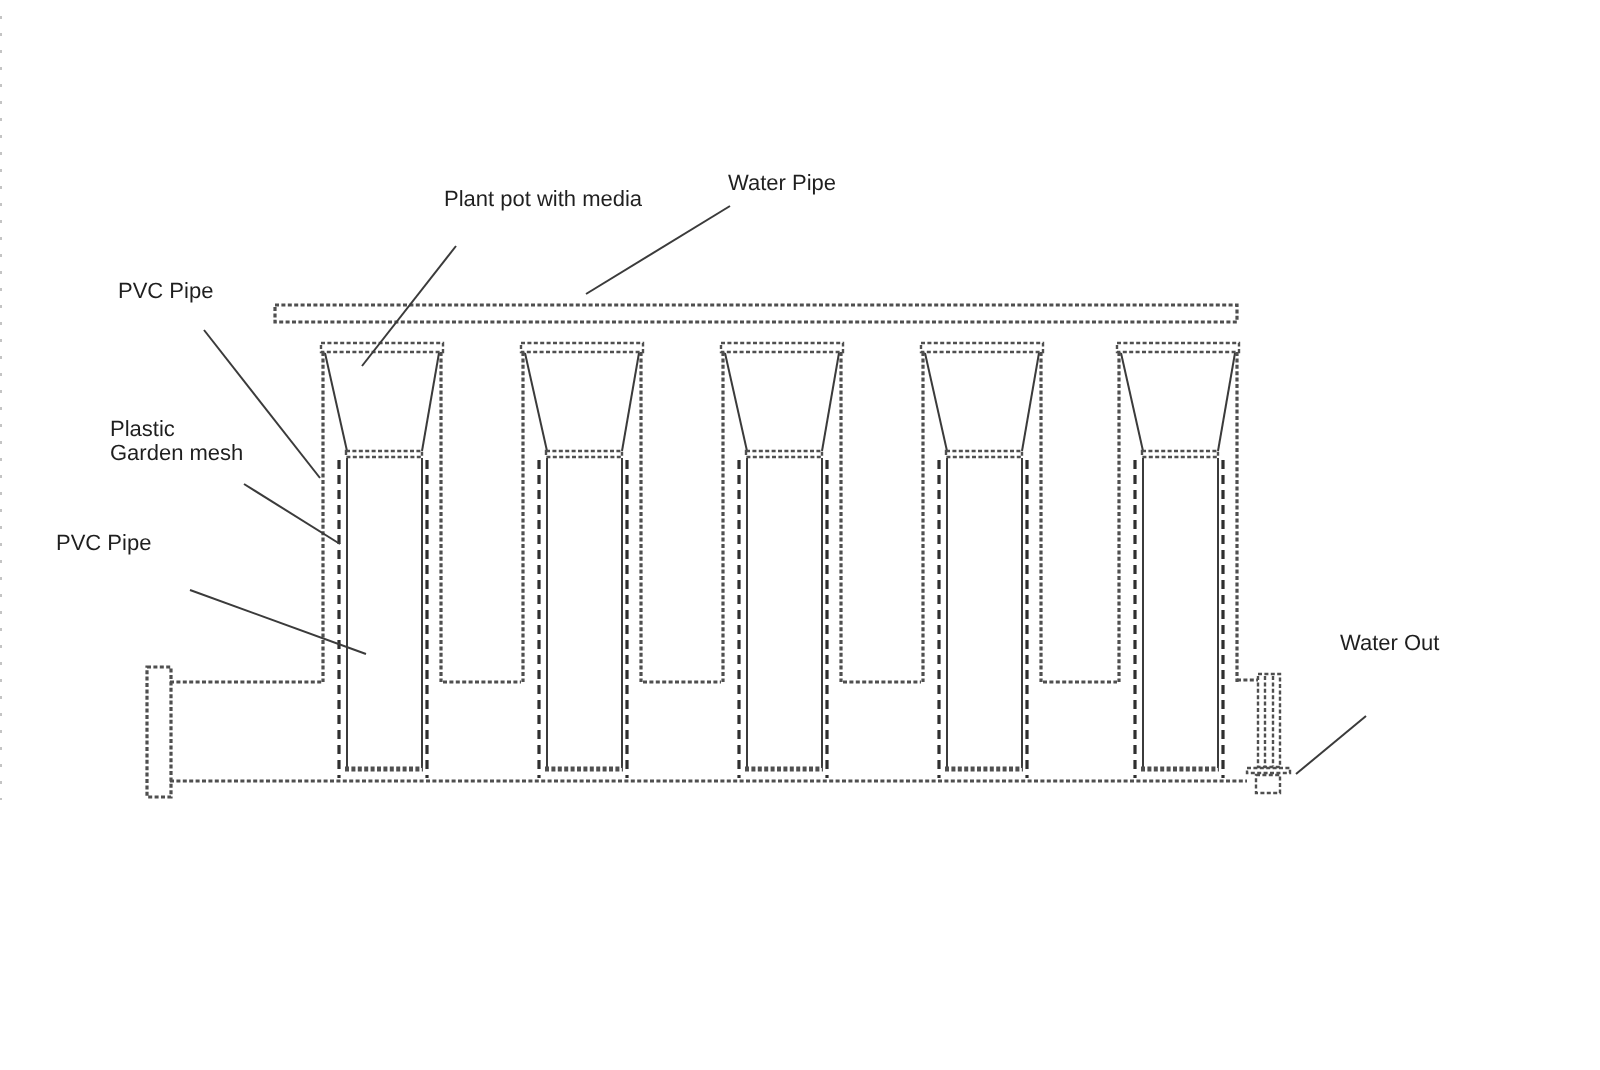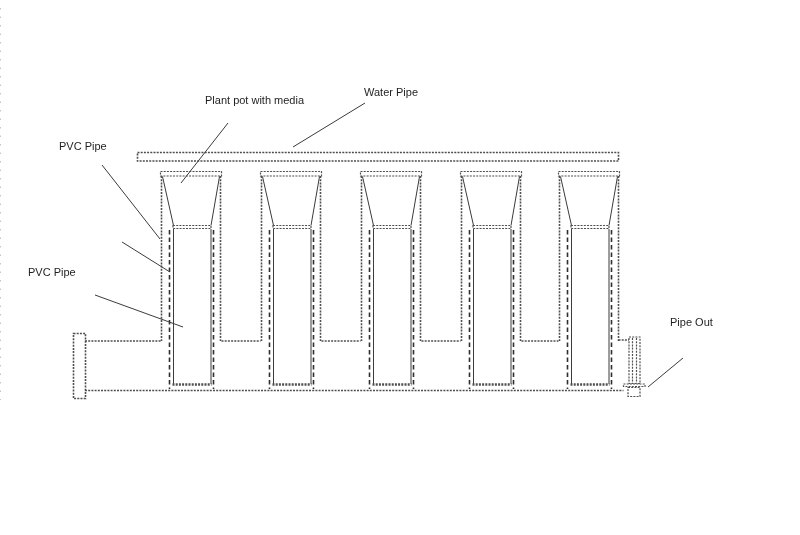--- a/index.html
+++ b/index.html
@@ -94,24 +94,25 @@
     <g>
       <line class="sol" x1="228" y1="123" x2="181" y2="183"></line>
       <line class="sol" x1="365" y1="103" x2="293" y2="147"></line>
       <line class="sol" x1="102" y1="165" x2="160" y2="239"></line>
       <line class="sol" x1="122" y1="242" x2="170" y2="272"></line>
       <line class="sol" x1="95" y1="295" x2="183" y2="327"></line>
       <line class="sol" x1="683" y1="358" x2="648" y2="387"></line>
     </g>
   </svg>
 
-  <div class="lbl" style="left:205px;top:94px;">Plant pot with media</div>
+  <div class="lbl" style="left:222px;top:94px;">Plant pot with media</div>
 
   <div class="lbl" style="left:364px;top:86px;">Water Pipe</div>
 
   <div class="lbl" style="left:59px;top:140px;">PVC Pipe</div>
 
+  <div class="lbl wrap" style="left:55px;top:209px;">Plastic Garden mesh</div>
 
   <div class="lbl" style="left:28px;top:266px;">PVC Pipe</div>
 
-  <div class="lbl" style="left:670px;top:316px;">Pipe Out</div>
+  <div class="lbl" style="left:670px;top:316px;">Water Out</div>
 
 </div>
 
 </body></html>

